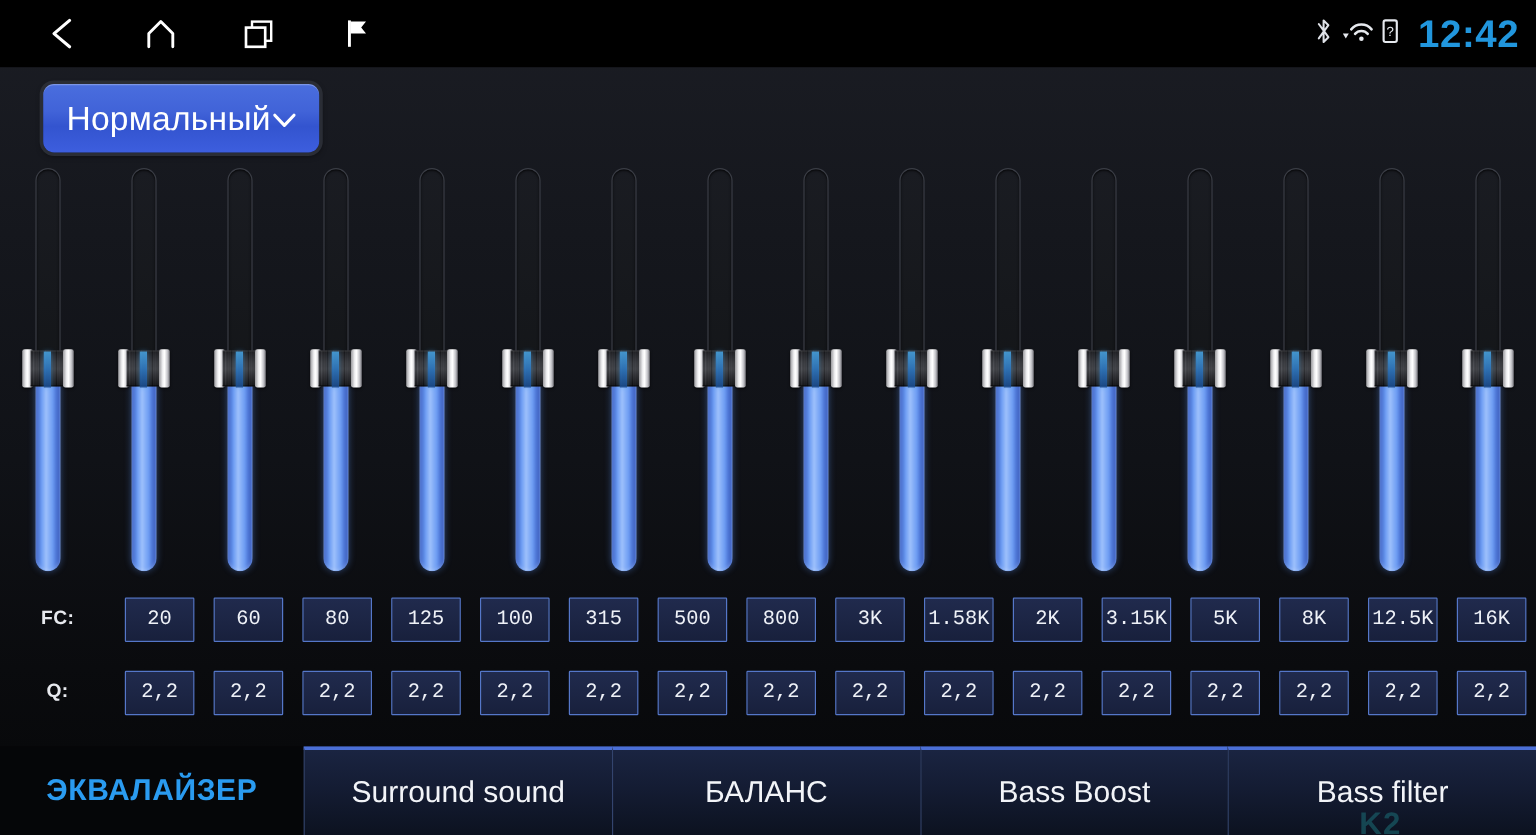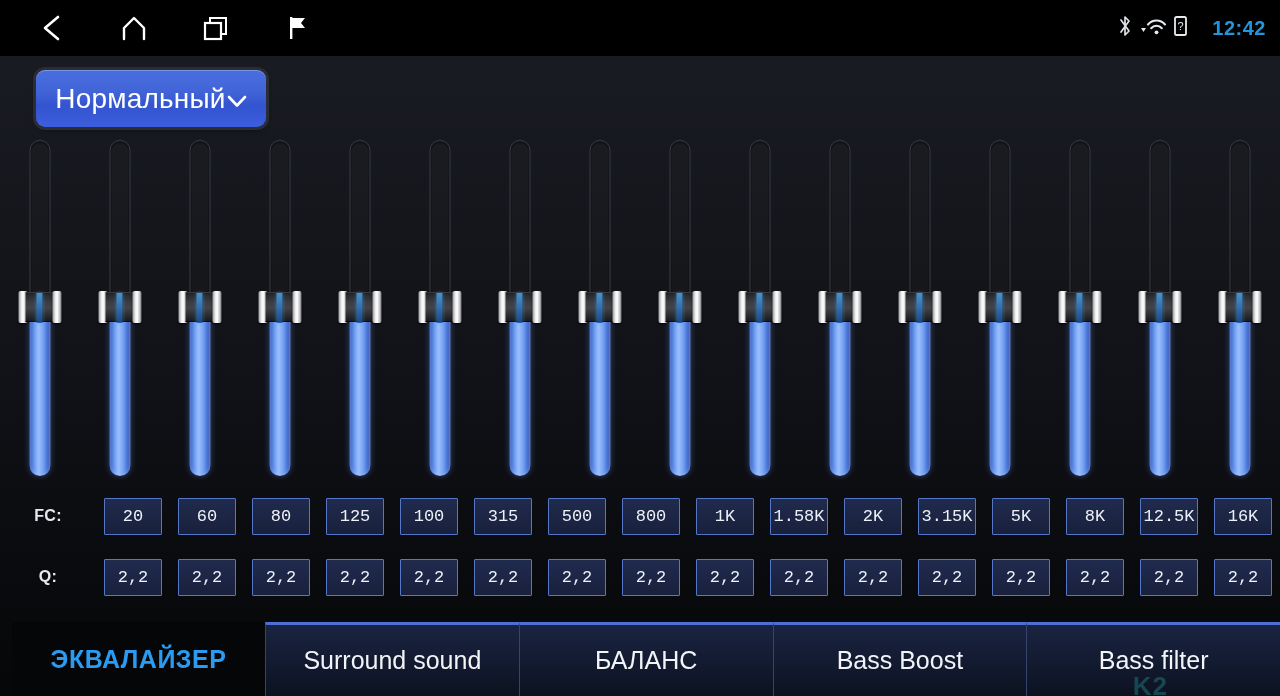--- a/index.html
+++ b/index.html
@@ -28,24 +28,24 @@
   .navbtn {
     width: 52px; height: 46px;
     display: flex; align-items: center; justify-content: center;
   }
   .sysicons {
     position: absolute; right: 14px; top: 0; height: 56px;
     display: flex; align-items: center; gap: 5px;
   }
   .clock {
     color: #2196dd;
-    font-size: 20px;
+    font-size: 32px;
     font-weight: bold;
     letter-spacing: 0.5px;
-    margin-left: 19px;
+    margin-left: 11px;
     line-height: 1;
   }
 
   
   .preset-wrap { position: absolute; left: 36px; top: 70px; }
   .preset-btn {
     width: 230px; height: 57px;
     border-radius: 9px;
     background: linear-gradient(180deg, #4a6ede 0%, #4163d8 40%, #3354cf 62%, #3d5ede 100%);
     box-shadow: 0 0 0 3px #2a2d35, 0 2px 5px rgba(0,0,0,0.75), inset 0 1px 0 rgba(255,255,255,0.28);
@@ -156,21 +156,20 @@
   }
   .tab {
     position: relative;
     display: flex; align-items: center; justify-content: center;
     cursor: pointer;
     height: 74px;
   }
   .tab-active {
     width: 253px;
     background: #050608;
-    margin-left: 12px;
   }
   .tab-active .tab-text { color: #2a9bf0; font-size: 25px; font-weight: bold; letter-spacing: 0.5px; }
   .tab-rest {
     flex: 1 1 0;
     background: linear-gradient(180deg, #1a2441 0%, #141c33 45%, #0c1220 100%);
     border-top: 3px solid #4b6fd6;
     border-left: 1px solid #33446e;
   }
   .tab-rest:first-of-type { border-left: none; }
   .tab-rest .tab-text { color: #f2f4f8; font-size: 25px; }
@@ -418,21 +417,21 @@
         <div class="cell-slot">
           <div class="param-box">315</div>
         </div>
         <div class="cell-slot">
           <div class="param-box">500</div>
         </div>
         <div class="cell-slot">
           <div class="param-box">800</div>
         </div>
         <div class="cell-slot">
-          <div class="param-box">1K</div>
+          <div class="param-box">3K</div>
         </div>
         <div class="cell-slot">
           <div class="param-box">1.58K</div>
         </div>
         <div class="cell-slot">
           <div class="param-box">2K</div>
         </div>
         <div class="cell-slot">
           <div class="param-box">3.15K</div>
         </div>

